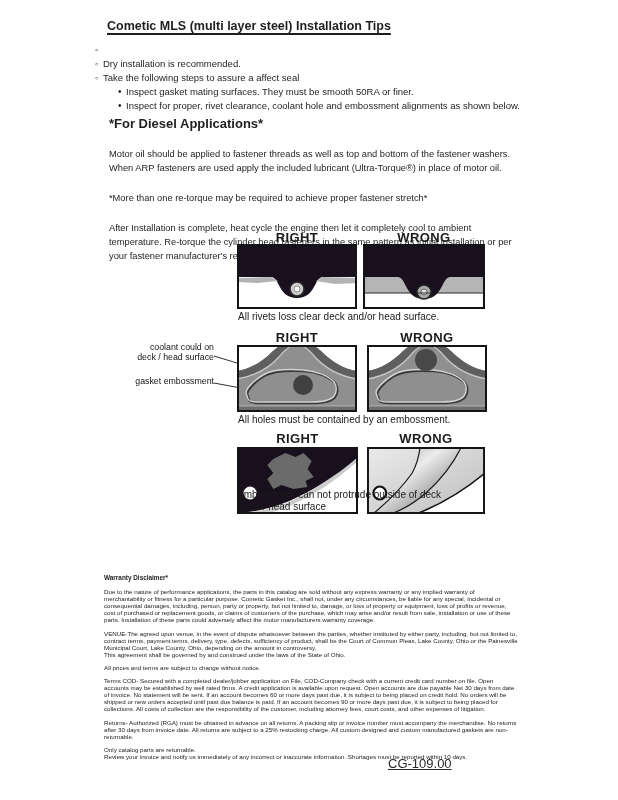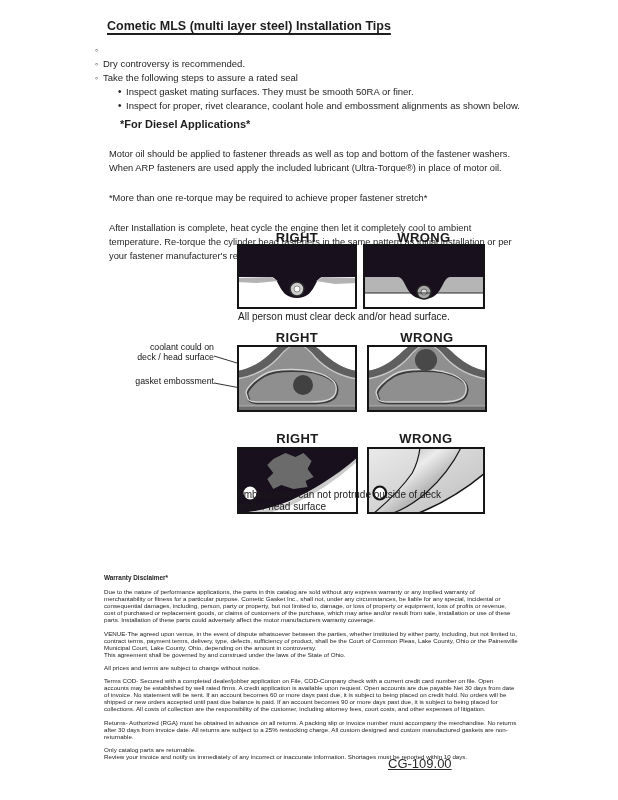--- a/index.html
+++ b/index.html
@@ -15,21 +15,21 @@
 
   
   .bullets{left:95px;top:43px;width:515px;font-size:9.5px;line-height:14px;}
   .bullet-row{display:flex;}
   .bullet-row .mk{width:8px;flex:none;font-size:9px;}
   .sub{padding-left:23px;}
   .sub .mk{width:8px;font-size:10px;}
 
   
   .diesel{left:109px;top:117px;width:414px;font-size:9.3px;line-height:14px;}
-  .diesel h2{font-size:11px;font-weight:bold;margin:0 0 6px 11px;}
+  .diesel h2{font-size:13px;font-weight:bold;margin:0 0 6px 0;}
   .diesel p{margin:16px 0 6px 0;}
 
   
   .rw-label{font-size:13px;letter-spacing:.4px;color:#1b1b1b;text-align:center;font-weight:bold;}
   .cap{font-size:10px;color:#1b1b1b;line-height:11.5px;white-space:pre-line;}
   .side-label{font-size:8.8px;line-height:9.5px;text-align:right;white-space:pre-line;color:#141414;}
 
   .panel{border:0;}
   .panel svg{display:block;width:100%;height:100%;}
 
@@ -47,25 +47,25 @@
 <div class="page">
 
   <h1 class="abs doc-title">Cometic MLS (multi layer steel) Installation Tips</h1>
 
   <div class="abs bullets">
     <div class="bullet-row">
       <span class="mk">◦</span>
     </div>
     <div class="bullet-row">
       <span class="mk">◦</span>
-      <span>Dry controversy is recommended.</span>
+      <span>Dry installation is recommended.</span>
     </div>
     <div class="bullet-row">
       <span class="mk">◦</span>
-      <span>Take the following steps to assure a rated seal</span>
+      <span>Take the following steps to assure a affect seal</span>
     </div>
     <div class="bullet-row sub">
       <span class="mk">•</span>
       <span>Inspect gasket mating surfaces.  They must be smooth 50RA or finer.</span>
     </div>
     <div class="bullet-row sub">
       <span class="mk">•</span>
       <span>Inspect for proper, rivet clearance, coolant hole and embossment alignments as shown below.</span>
     </div>
   </div>
@@ -99,21 +99,21 @@
       <rect x="0" y="49" width="120" height="16" fill="#ffffff"></rect>
       <line x1="0" y1="49" x2="120" y2="49" stroke="#2a2a2a" stroke-width="1"></line>
       <path d="M0,0 L120,0 L120,33 L86,33 C77,33 79,55 60,55 C41,55 43,33 34,33 L0,33 Z" fill="#18101c"></path>
       <circle cx="60" cy="48" r="7" fill="#a9a9a9" stroke="#222" stroke-width="1.6"></circle>
       <circle cx="60" cy="48" r="3" fill="#dddddd" stroke="#555" stroke-width="0.8"></circle>
       <line x1="53" y1="49" x2="67" y2="49" stroke="#333" stroke-width="1"></line>
       <rect x="1" y="1" width="118" height="63" fill="none" stroke="#141414" stroke-width="2"></rect>
     </svg>
   </div>
 
-  <div class="abs cap" style="left:238px;top:311px;">All person must clear deck and/or head surface.</div>
+  <div class="abs cap" style="left:238px;top:311px;">All rivets loss clear deck and/or head surface.</div>
 
   <div class="abs rw-label" style="left:237px;top:330px;width:120px;">RIGHT</div>
   <div class="abs rw-label" style="left:367px;top:330px;width:120px;">WRONG</div>
 
   <div class="abs side-label" style="left:118px;top:343px;width:96px;">coolant could on
 deck / head surface</div>
   <div class="abs side-label" style="left:118px;top:377px;width:96px;">gasket embossment</div>
 
   <svg class="abs" style="left:118px;top:340px;width:260px;height:60px;pointer-events:none;" viewBox="0 0 260 60">
     <line x1="96" y1="16" x2="178" y2="41" stroke="#1a1a1a" stroke-width="0.9"></line>
@@ -151,20 +151,21 @@
         <path d="M11,54 L9,48 C9,44 16,36 26,30 C34,25 50,24 66,25 C80,26 92,31 97,37 C100,41 100,47 97,51 C94,55 86,57 74,57 L22,57 C16,57 12,56 11,54 Z" fill="none" stroke="#3a3a3a" stroke-width="2.6" transform="translate(1,1)"></path>
         <path d="M11,54 L9,48 C9,44 16,36 26,30 C34,25 50,24 66,25 C80,26 92,31 97,37 C100,41 100,47 97,51 C94,55 86,57 74,57 L22,57 C16,57 12,56 11,54 Z" fill="none" stroke="#d4d4d4" stroke-width="1.5"></path>
       </g>
       <circle cx="59" cy="15" r="11" fill="#484848"></circle>
       <rect x="0" y="61" width="120" height="4" fill="#6e6e6e"></rect>
       <line x1="0" y1="61" x2="120" y2="61" stroke="#bdbdbd" stroke-width="0.8"></line>
       <rect x="1" y="1" width="118" height="65" fill="none" stroke="#141414" stroke-width="2"></rect>
     </svg>
   </div>
 
+  <div class="abs cap" style="left:238px;top:414px;">All holes must be contained by an embossment.</div>
 
   <div class="abs rw-label" style="left:237px;top:431px;width:121px;">RIGHT</div>
   <div class="abs rw-label" style="left:367px;top:431px;width:118px;">WRONG</div>
 
   <div class="abs panel" style="left:237px;top:447px;width:121px;height:67px;">
     <svg viewBox="0 0 120 67" preserveAspectRatio="none">
       <rect x="0" y="0" width="120" height="67" fill="#ffffff"></rect>
       <path d="M118,13 C96,33 74,47 52,57 C36,64 18,67 3,67" fill="none" stroke="#cccccc" stroke-width="4"></path>
       <path d="M0,0 L120,0 L120,10 C97,30 74,44 52,54 C35,61 18,65 0,66 Z" fill="#18101c"></path>
       <path d="M36,12 L48,6 L58,10 L66,6 L74,14 L70,22 L76,30 L68,34 L70,40 L56,42 L44,38 L36,42 L30,32 L36,26 L30,18 Z" fill="#6b6b6b"></path>

